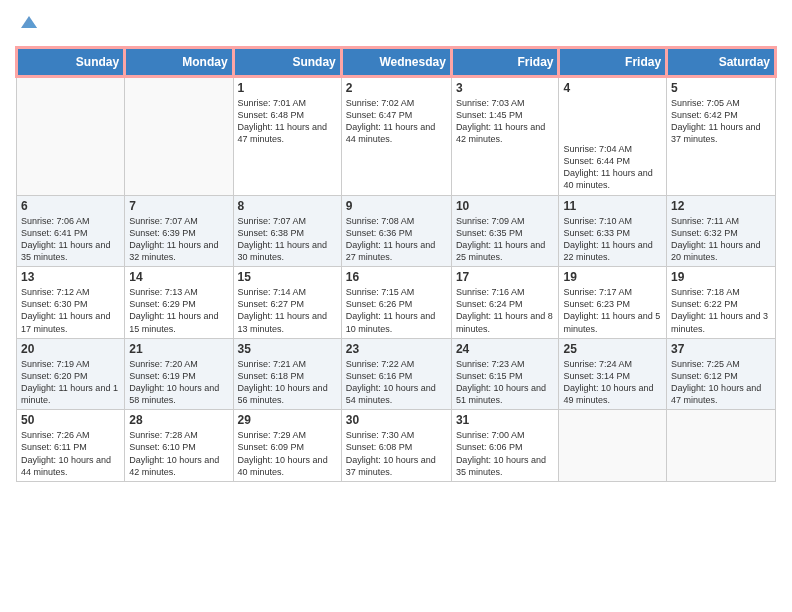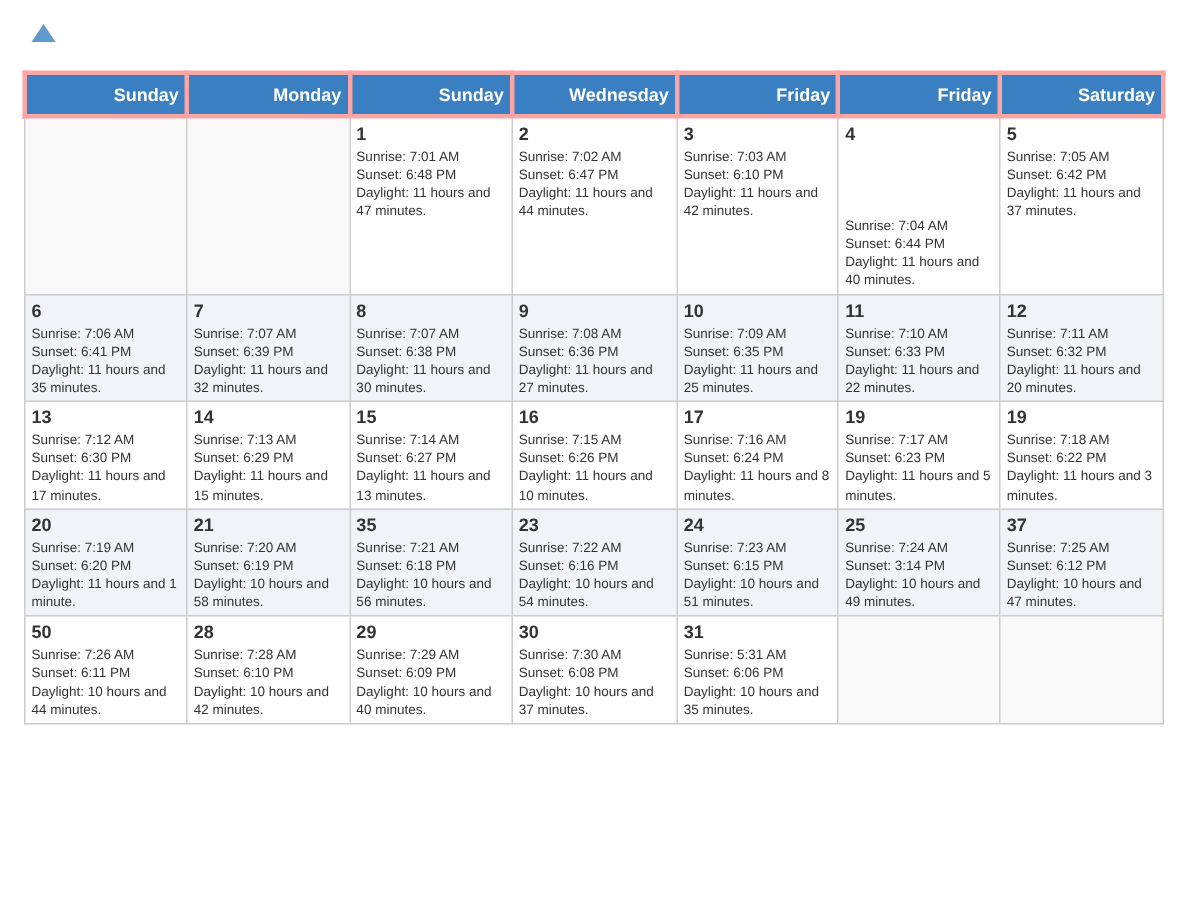--- a/index.html
+++ b/index.html
@@ -96,21 +96,21 @@
           </td>
           <td>
             <span class="day-number">2</span>
             <div class="day-info" style="white-space: pre-line;">Sunrise: 7:02 AM
 Sunset: 6:47 PM
 Daylight: 11 hours and 44 minutes.</div>
           </td>
           <td>
             <span class="day-number">3</span>
             <div class="day-info" style="white-space: pre-line;">Sunrise: 7:03 AM
-Sunset: 6:10 PM
+Sunset: 1:45 PM
 Daylight: 11 hours and 42 minutes.</div>
           </td>
           <td>
             <span class="day-number">4</span>
             <div class="day-info" style="white-space: pre-line; margin-top: 48px;">Sunrise: 7:04 AM
 Sunset: 6:44 PM
 Daylight: 11 hours and 40 minutes.</div>
           </td>
           <td>
             <span class="day-number">5</span>
@@ -271,21 +271,21 @@
 Daylight: 10 hours and 40 minutes.</div>
           </td>
           <td>
             <span class="day-number">30</span>
             <div class="day-info" style="white-space: pre-line;">Sunrise: 7:30 AM
 Sunset: 6:08 PM
 Daylight: 10 hours and 37 minutes.</div>
           </td>
           <td>
             <span class="day-number">31</span>
-            <div class="day-info" style="white-space: pre-line;">Sunrise: 5:31 AM
+            <div class="day-info" style="white-space: pre-line;">Sunrise: 7:00 AM
 Sunset: 6:06 PM
 Daylight: 10 hours and 35 minutes.</div>
           </td>
           <td class="empty"></td>
           <td class="empty"></td>
         </tr>
       </tbody>
   </table>
 </div>
 

